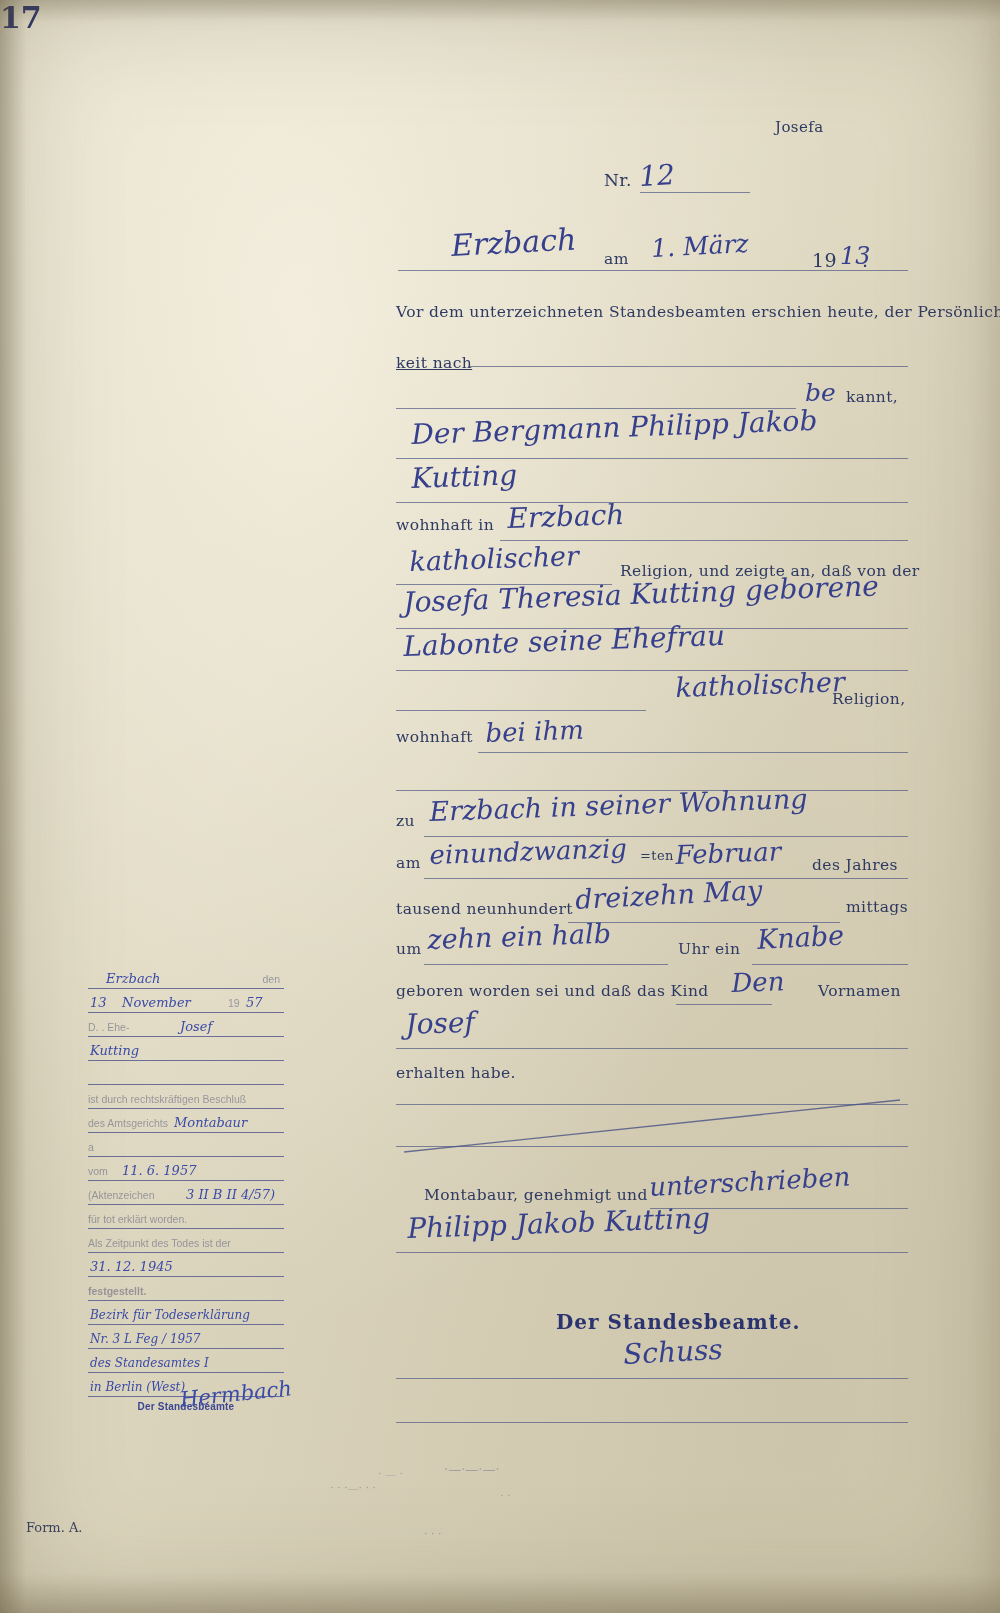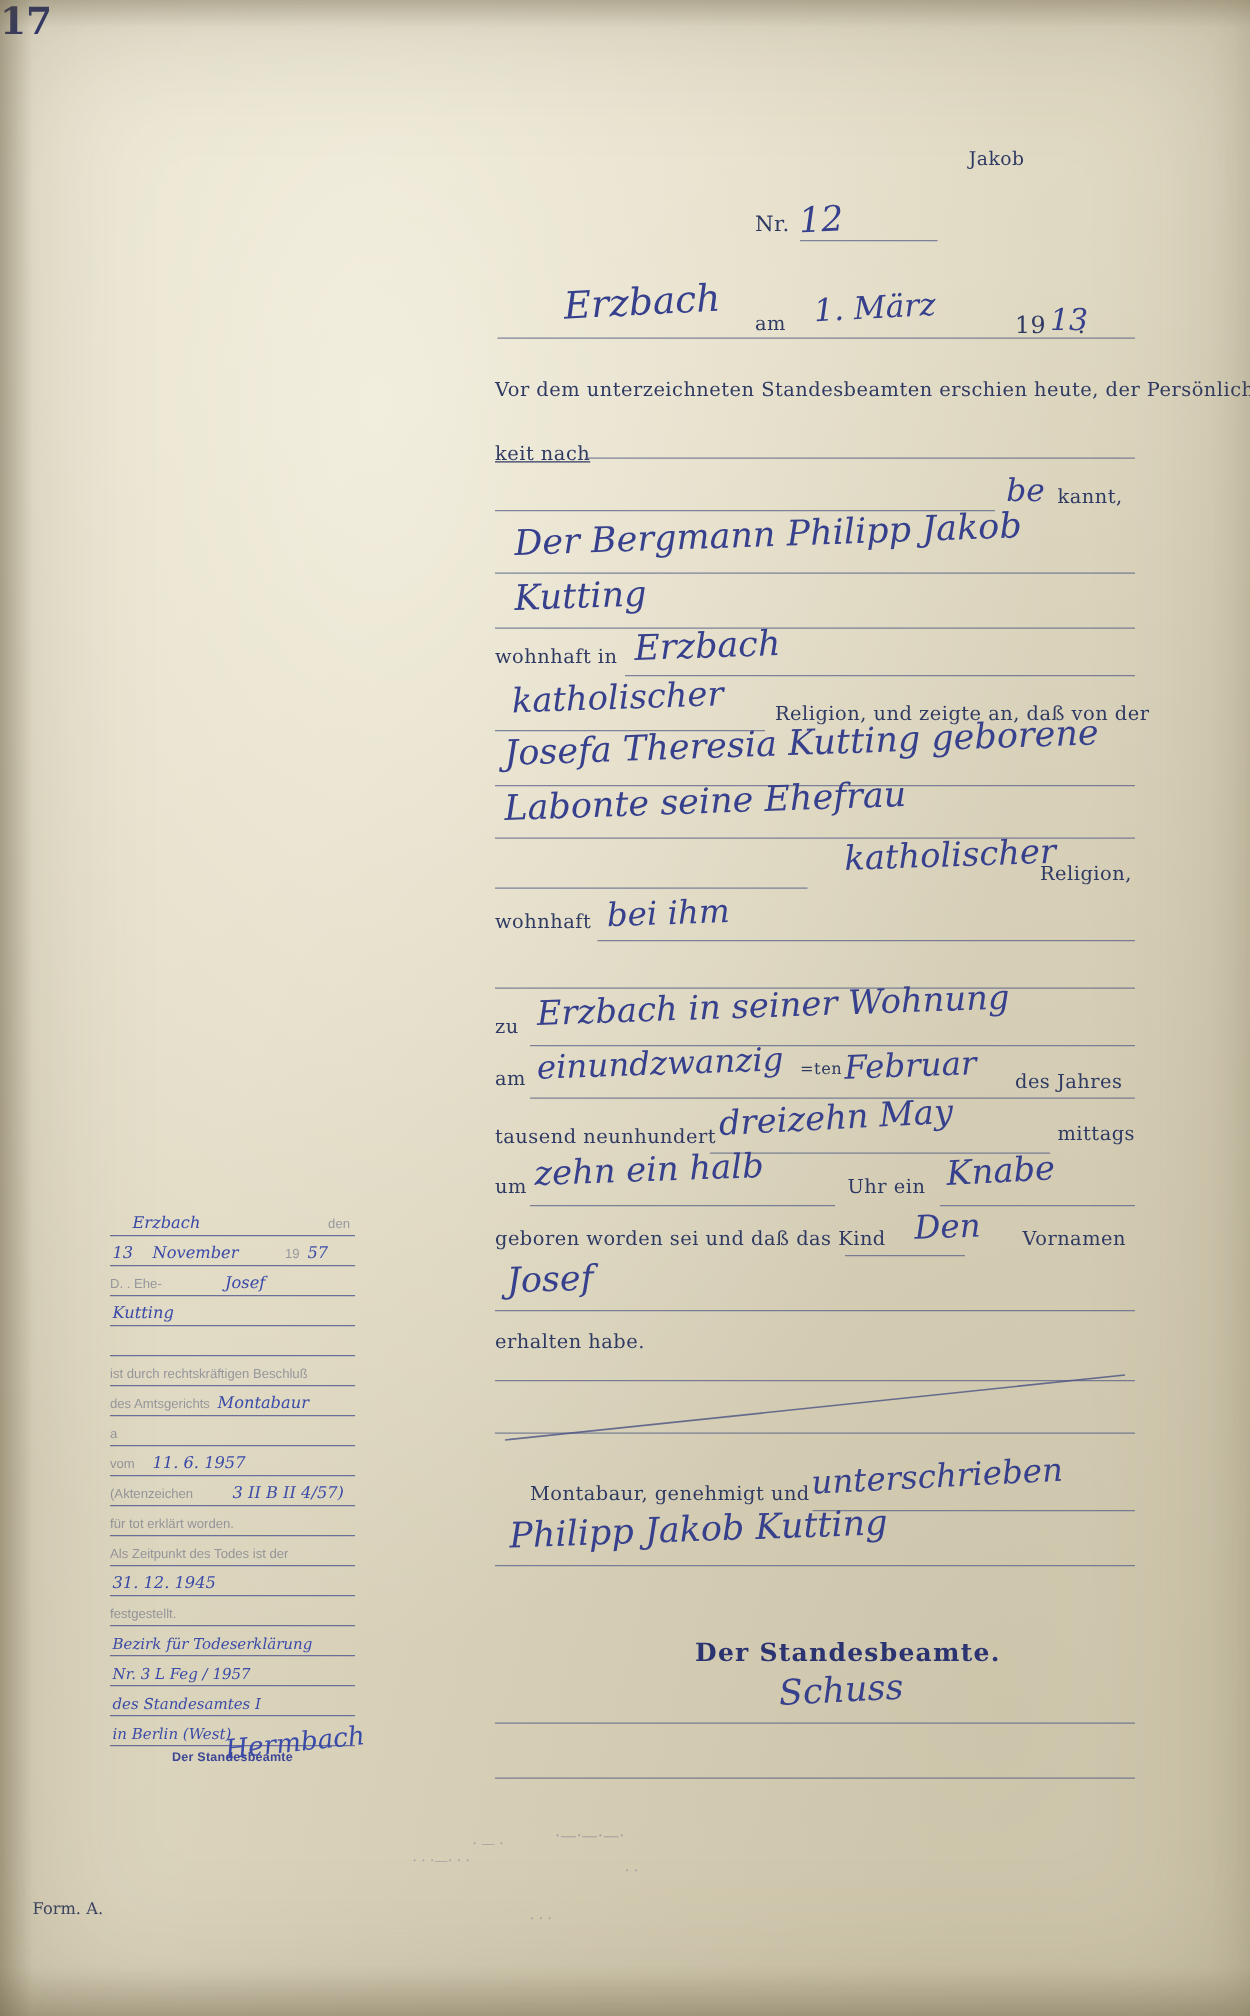--- a/index.html
+++ b/index.html
@@ -168,21 +168,21 @@
   }
 </style>
 </head>
 <body>
 
 <div class="page">
   <div class="edge-left"></div>
   <div class="edge-top"></div>
   <div class="edge-bottom"></div>
 
-  <div class="printed" id="seite-label">Jakob</div>
+  <div class="printed" id="seite-label">Josefa</div>
   <div id="seite-number">17</div>
 
   <div class="printed" id="nr-label">Nr.</div>
   <div class="hand" id="nr-value">12</div>
   <div class="rule" style="top:192px; left:640px; width:110px;"></div>
 
   <div class="rule" style="top:270px; left:398px; width:510px;"></div>
   <div class="hand" style="top:228px; left:452px; font-size:30px; transform:rotate(-3deg);">Erzbach</div>
   <div class="printed" style="top:250px; left:604px;">am</div>
   <div class="hand" style="top:234px; left:652px; font-size:25px; transform:rotate(-3deg);">1. März</div>
@@ -320,21 +320,21 @@
     <div class="margin-line">
       <span class="pr" style="left:0;">für tot erklärt worden.</span>
     </div>
     <div class="margin-line">
       <span class="pr" style="left:0;">Als Zeitpunkt des Todes ist der</span>
     </div>
     <div class="margin-line">
       <span class="hw" style="left:2px;">31. 12. 1945</span>
     </div>
     <div class="margin-line">
-      <span class="pr" style="left:0;">festgestellt.</span>
+      <span class="pr" style="left:0;font-weight:bold;">festgestellt.</span>
     </div>
     <div class="margin-line">
       <span class="hw" style="left:2px; font-size:12px;">Bezirk für Todeserklärung</span>
     </div>
     <div class="margin-line">
       <span class="hw" style="left:2px; font-size:12px;">Nr. 3 L Feg / 1957</span>
     </div>
     <div class="margin-line">
       <span class="hw" style="left:2px; font-size:12px;">des Standesamtes I</span>
     </div>

